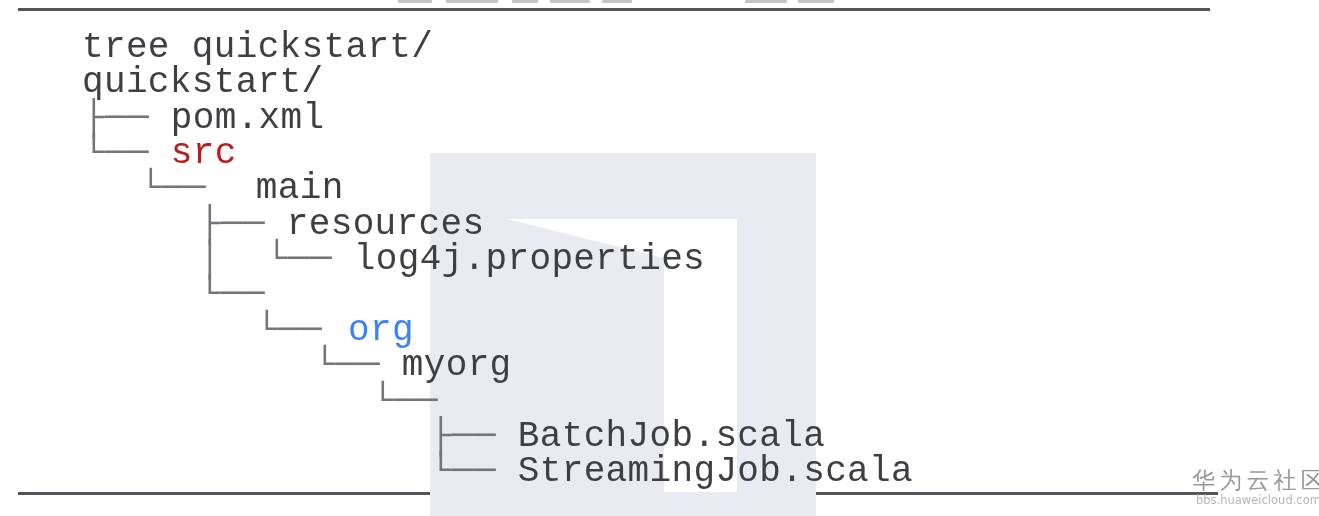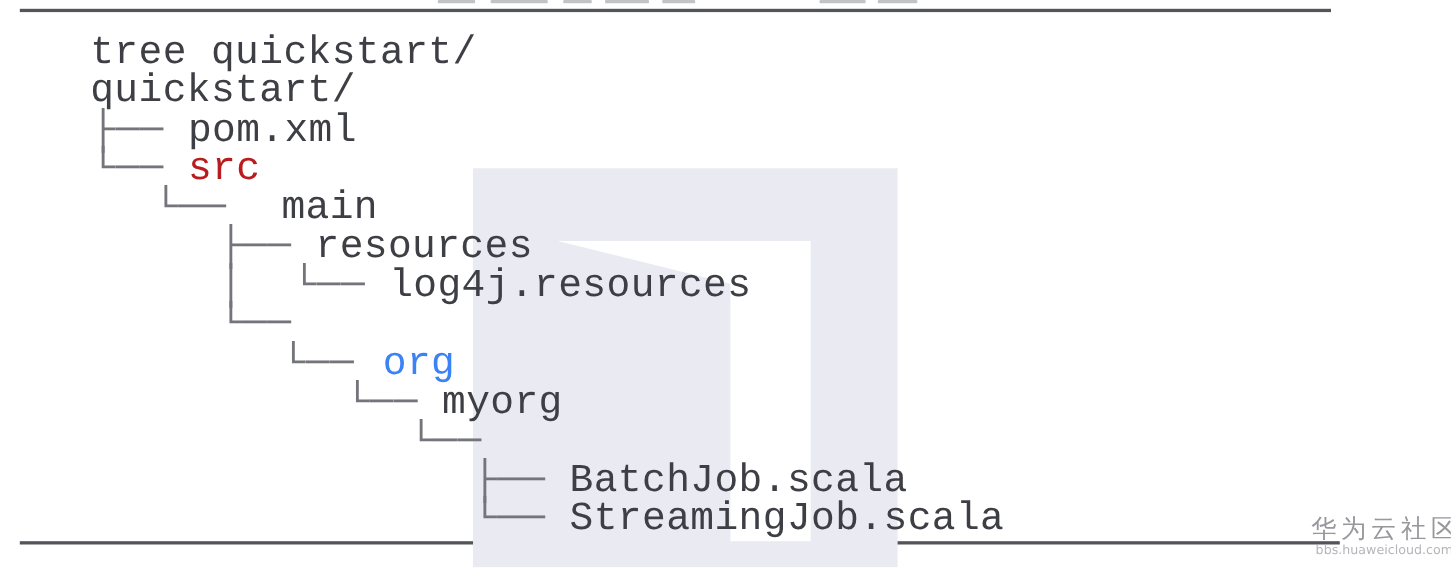--- a/index.html
+++ b/index.html
@@ -80,21 +80,21 @@
         <span class="glyphs" style="left: 140px; color: rgb(116, 117, 123);">└── </span>
         <span style="left: 227.8px; color: rgb(62, 63, 69); margin-left: 28px;">main</span>
       </div>
       <div class="tree-line" style="top: 207px;">
         <span class="glyphs" style="left: 199px; color: rgb(116, 117, 123);">├── </span>
         <span style="left: 286.8px; color: rgb(62, 63, 69);">resources</span>
       </div>
       <div class="tree-line" style="top: 242px;">
         <span class="glyphs" style="left: 199px; color: rgb(116, 117, 123);">│</span>
         <span class="glyphs" style="left: 266px; color: rgb(116, 117, 123);">└── </span>
-        <span style="left: 353.8px; color: rgb(62, 63, 69);">log4j.resources</span>
+        <span style="left: 353.8px; color: rgb(62, 63, 69);">log4j.properties</span>
       </div>
       <div class="tree-line" style="top: 277px;">
         <span class="glyphs" style="left: 199px; color: rgb(116, 117, 123);">└── </span>
       </div>
       <div class="tree-line" style="top: 313px;">
         <span class="glyphs" style="left: 256px; color: rgb(116, 117, 123);">└── </span>
         <span style="left: 348px; color: #3b82f6;">org</span>
       </div>
       <div class="tree-line" style="top: 348px;">
         <span class="glyphs" style="left: 314px; color: rgb(116, 117, 123);">└── </span>

